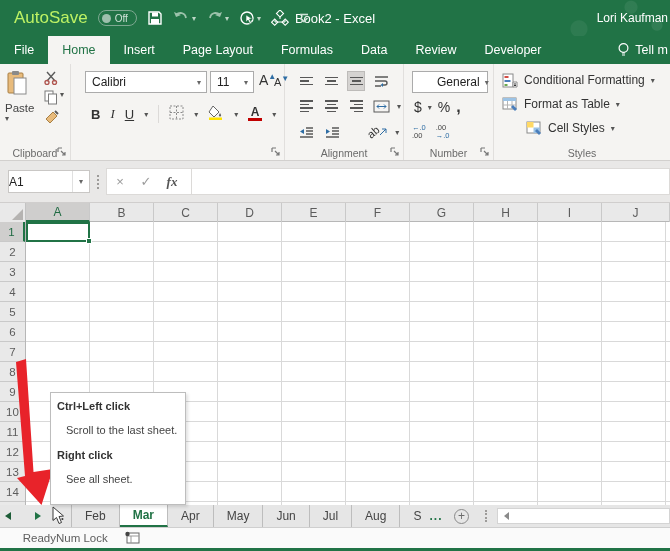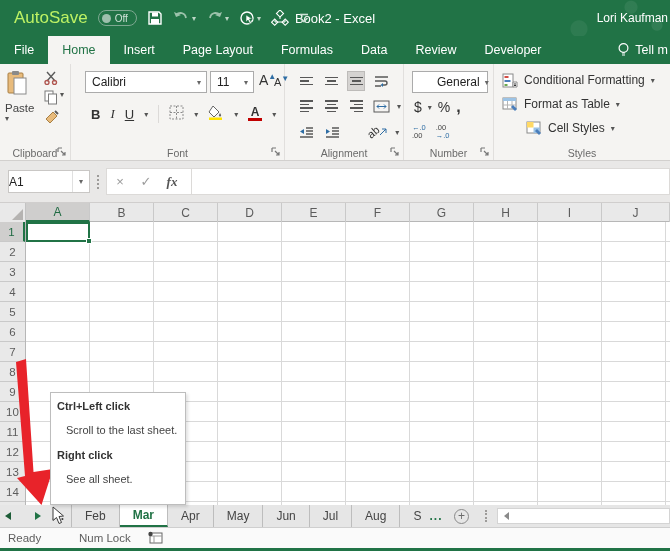--- a/index.html
+++ b/index.html
@@ -89,21 +89,21 @@
   .stab.partial { padding-right:2px; border-right:none; }
   .addsheet { display:flex; align-items:center; justify-content:center; width:26px; }
   .addsheet .circ { width:15px; height:15px; border:1px solid #8a8a8a; border-radius:50%; color:#6b6b6b; font-size:12px; line-height:13px; text-align:center; }
   .sb-dots { border-left:2px dotted #9d9b99; height:12px; align-self:center; margin:0 10px; }
   .hscroll { flex:1; background:#fff; border:1px solid #d4d4d4; margin:3px 0 3px 0; display:flex; align-items:center; }
   .hscroll .sa { width:0; height:0; border-top:4px solid transparent; border-bottom:4px solid transparent; border-right:5px solid #8a8a8a; margin-left:6px; }
 
   
   .statusbar { position:absolute; left:0; top:528px; width:670px; height:23px; background:#fafafa; }
   .sb-inner { display:flex; align-items:center; height:20px; font-size:11.5px; color:#5e5e5e; gap:0; }
-  .sb-ready { padding-left:8px; width:79px; }
+  .sb-ready { padding-left:8px; width:56px;text-align:right; }
   .sb-numlock { width:68px; }
   .greenstrip { position:absolute; left:0; bottom:0; width:670px; height:3px; background:#217346; }
 
   
   .tooltip { position:absolute; left:50px; top:392px; width:136px; height:113px; background:#fff; border:1px solid #bdbdbd; box-shadow:2px 2px 3px rgba(0,0,0,.12); z-index:30; padding:7px 6px 0 6px; font-size:11px; color:#3f3f3f; }
   .tt-title { font-weight:bold; color:#333; margin-bottom:12px; }
   .tt-body { padding-left:9px; margin-bottom:13px; color:#444; }
 
   
   .overlay { position:absolute; pointer-events:none; }
@@ -254,21 +254,20 @@
               <path d="M12 9 c1.5 2 1.5 3.5 0 3.5 c-1.5 0 -1.5 -1.5 0 -3.5" fill="#666"></path>
               <rect x="1" y="13.5" width="13" height="2.5" fill="#ffe400"></rect>
             </svg></span>
         <span class="caret">▾</span>
         <span style="text-align:center;">
             <span style="font-weight:bold; font-size:12px; color:#333; display:block; line-height:11px;">A</span>
             <span style="display:block; width:14px; height:3px; background:#c00000;"></span>
           </span>
         <span class="caret">▾</span>
       </div>
-      <div class="glabel">Font</div>
       <svg class="launcher" viewBox="0 0 10 10">
           <path d="M1 1 h4 M1 1 v4 M4 4 l4 4 M8 5 v3 h-3" fill="none" stroke="#777" stroke-width="1.2"></path>
         </svg>
     </div>
 
     <div class="rgroup" style="left:285px; width:119px;">
       <div style="position:absolute; left:12px; top:7px; display:flex; gap:7px; align-items:center;">
         <span class="fmt-btn">
             <span class="lines l-left">
               <i></i>

